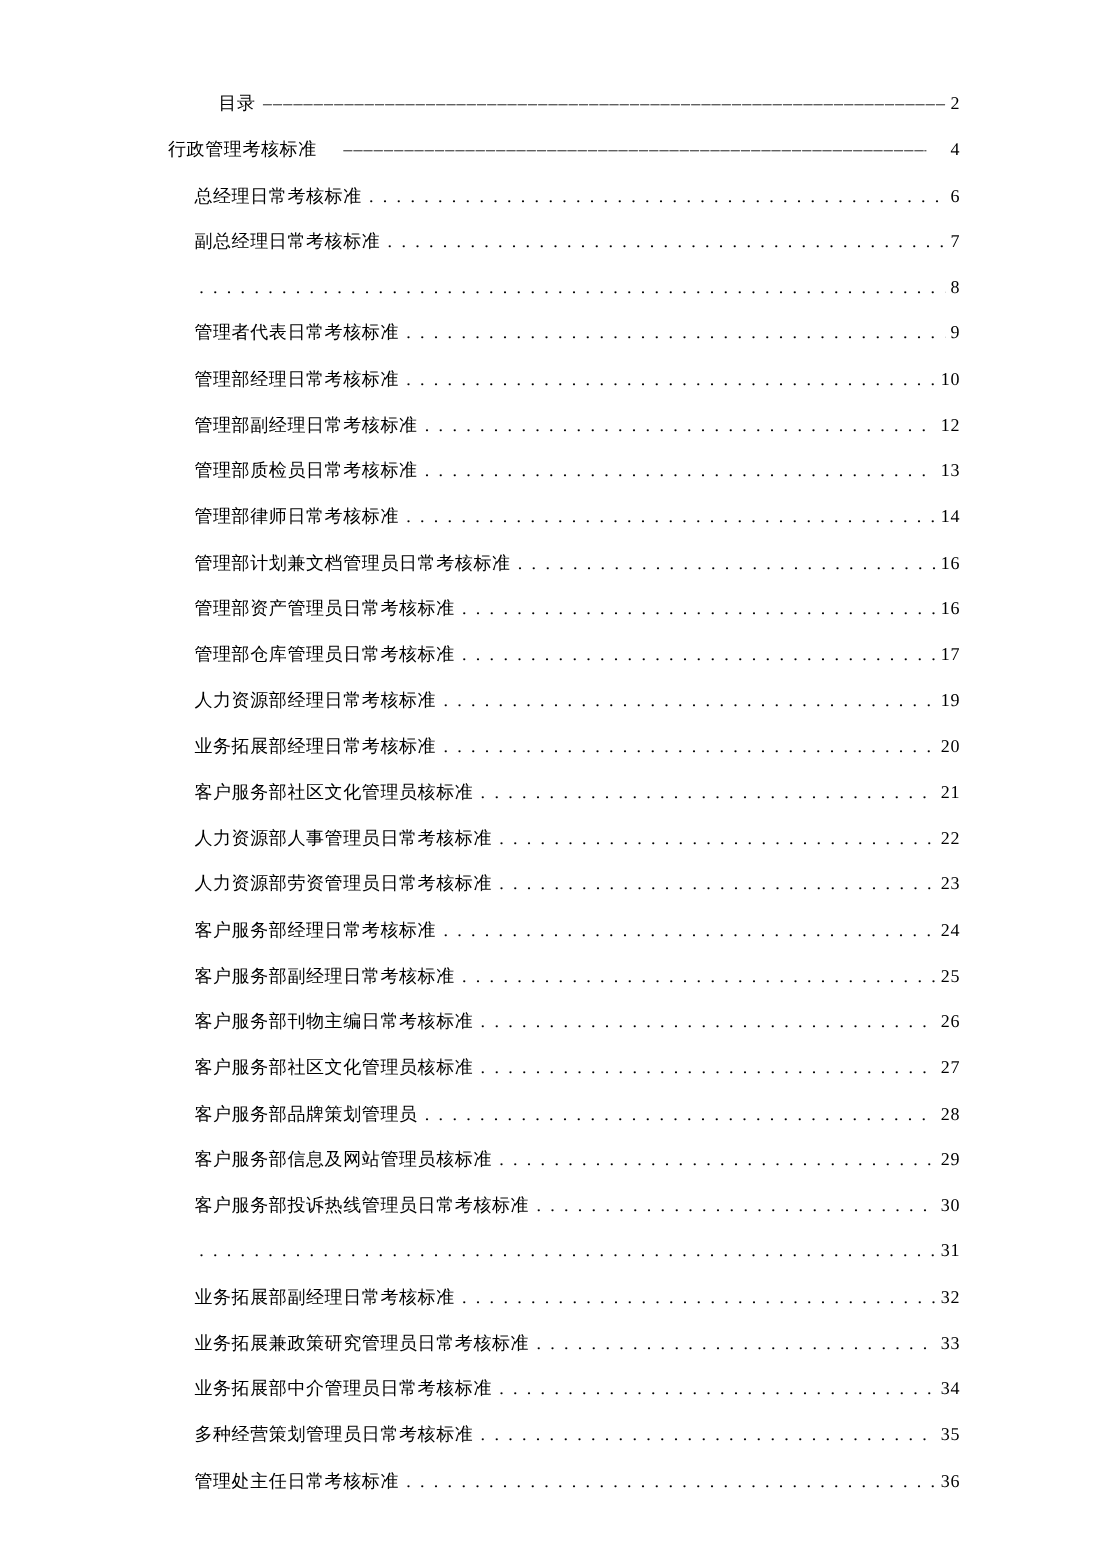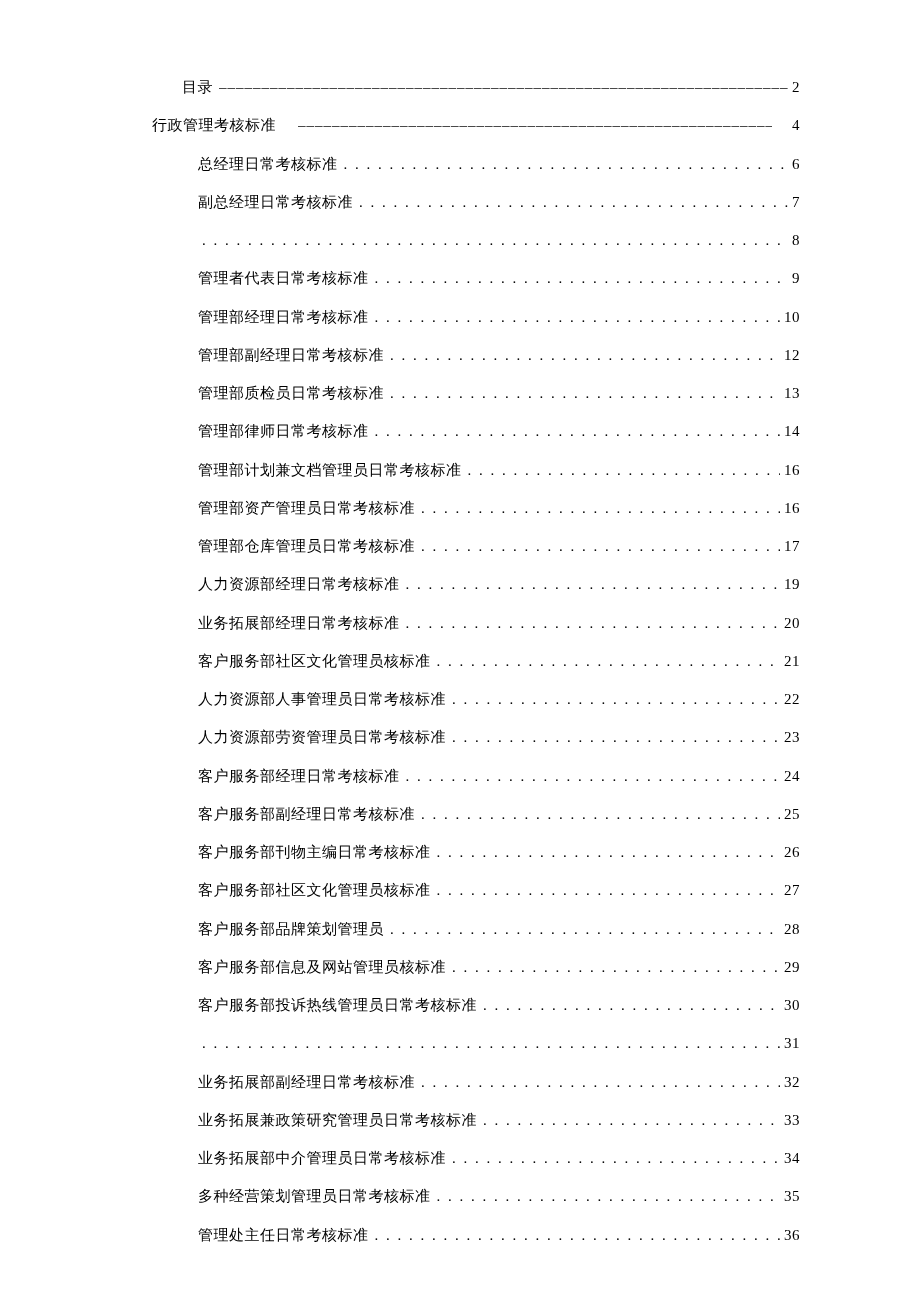--- a/index.html
+++ b/index.html
@@ -18,22 +18,22 @@
     position: relative;
   }
   .toc-row {
     display: flex;
     align-items: center;
     white-space: nowrap;
     line-height: 2.55;
     letter-spacing: 0.5px;
   }
   .indent-1 { margin-left: 42px; }
-  .indent-2 { margin-left: 58px; }
-  .indent-0 { margin-left: 12px; gap: 16px; }
+  .indent-2 { margin-left: 22px; }
+  .indent-0 { margin-left: 0; gap: 16px; }
   .label { flex: 0 0 auto; }
   .leader-dash {
     flex: 1 1 auto;
     overflow: hidden;
     margin: 0 4px;
     letter-spacing: 1px;
     color: #000;
   }
   .leader-dot {
     flex: 1 1 auto;

